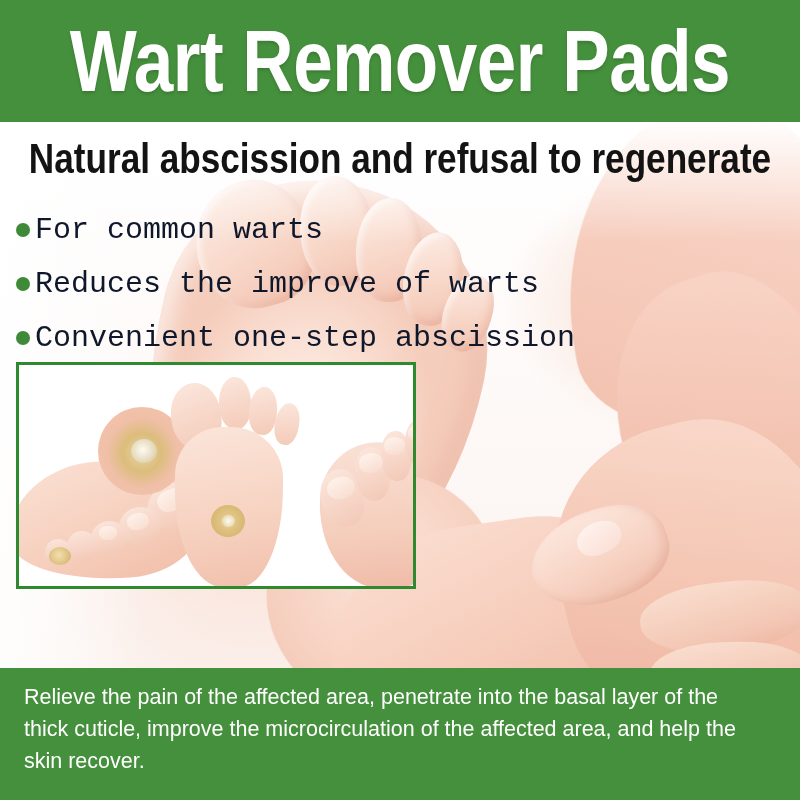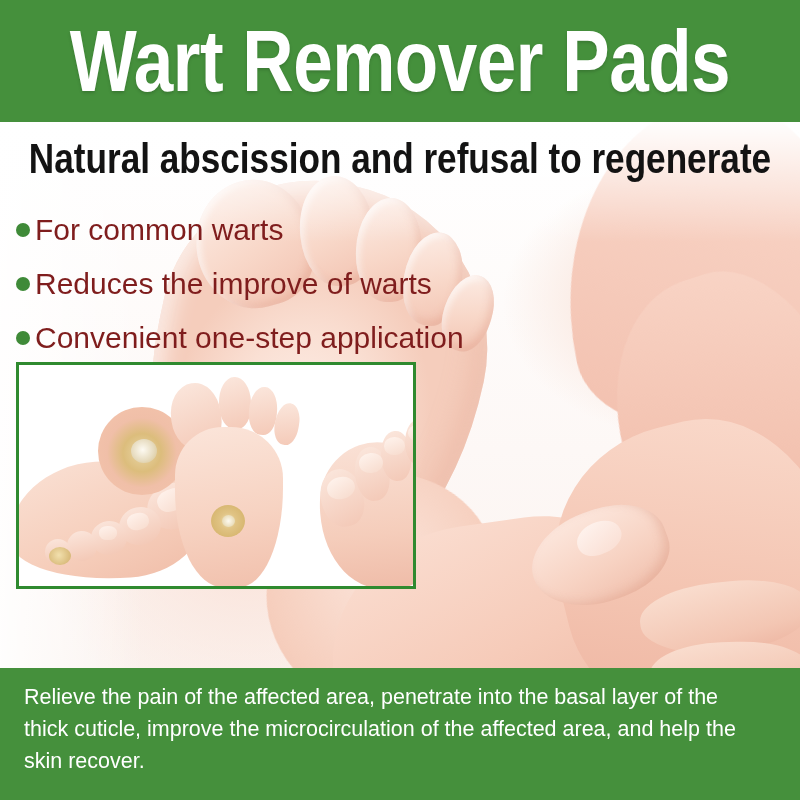--- a/index.html
+++ b/index.html
@@ -168,24 +168,24 @@
     margin-bottom: 6px;
   }
   .bullet-dot {
     width: 14px; height: 14px;
     border-radius: 50%;
     background: #3f8a38;
     flex: 0 0 auto;
     margin-right: 5px;
   }
   .bullet-text {
-    font-family: Liberation Sans, sans-serif;
+    font-family: Liberation Mono, monospace;
     font-weight: 400;
     font-size: 30px;
-    color: #7f1d1d;
+    color: #0f172a;
     line-height: 1;
     white-space: nowrap;
   }
 
   
   .inset {
     position: absolute;
     left: 16px; top: 362px;
     width: 400px; height: 227px;
     background: #ffffff;
@@ -327,21 +327,21 @@
     <div class="bullet-row">
       <span class="bullet-dot"></span>
       <span class="bullet-text">For common warts</span>
     </div>
     <div class="bullet-row">
       <span class="bullet-dot"></span>
       <span class="bullet-text">Reduces the improve of warts</span>
     </div>
     <div class="bullet-row">
       <span class="bullet-dot"></span>
-      <span class="bullet-text">Convenient one-step application</span>
+      <span class="bullet-text">Convenient one-step abscission</span>
     </div>
   </div>
 
   <div class="inset">
     <div class="ill foot-side"></div>
     <div class="side-toe st1"></div>
     <div class="side-toe st2"></div>
     <div class="side-toe st3"></div>
     <div class="side-toe st4"></div>
     <div class="side-toe st5"></div>

